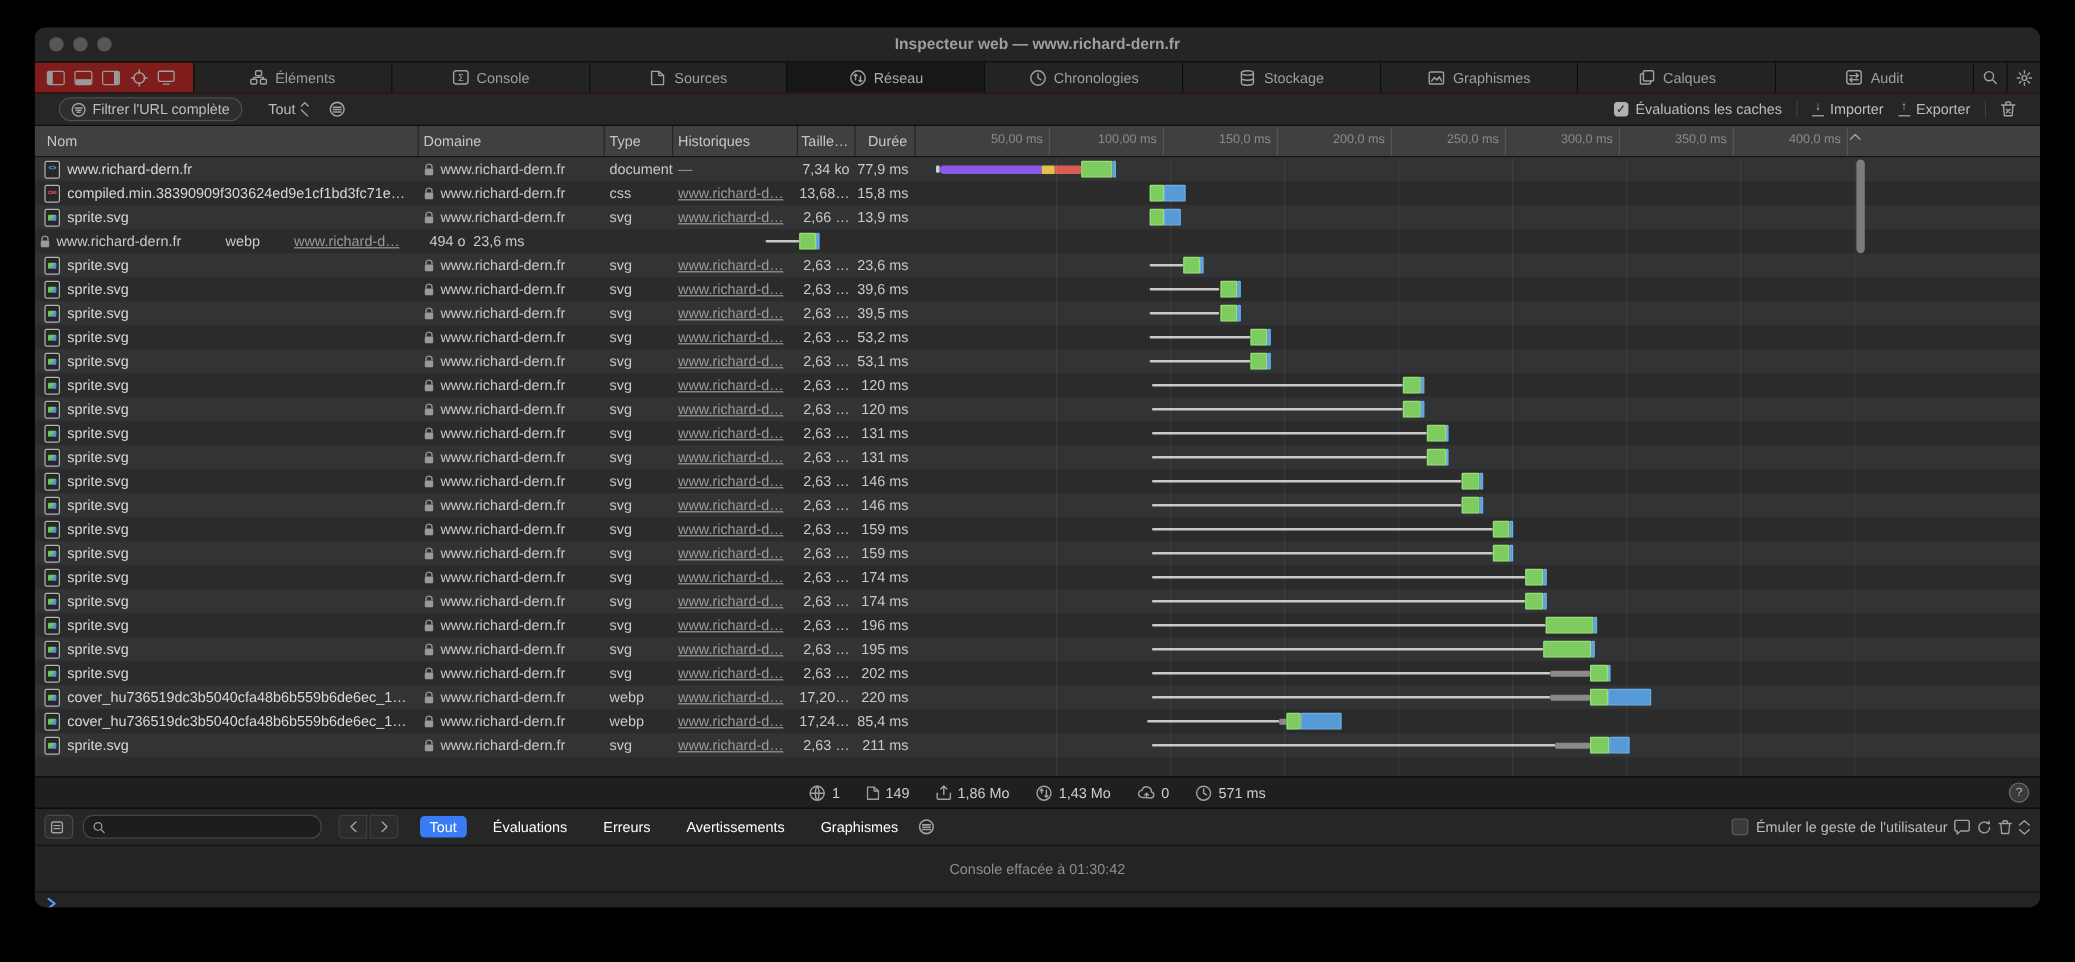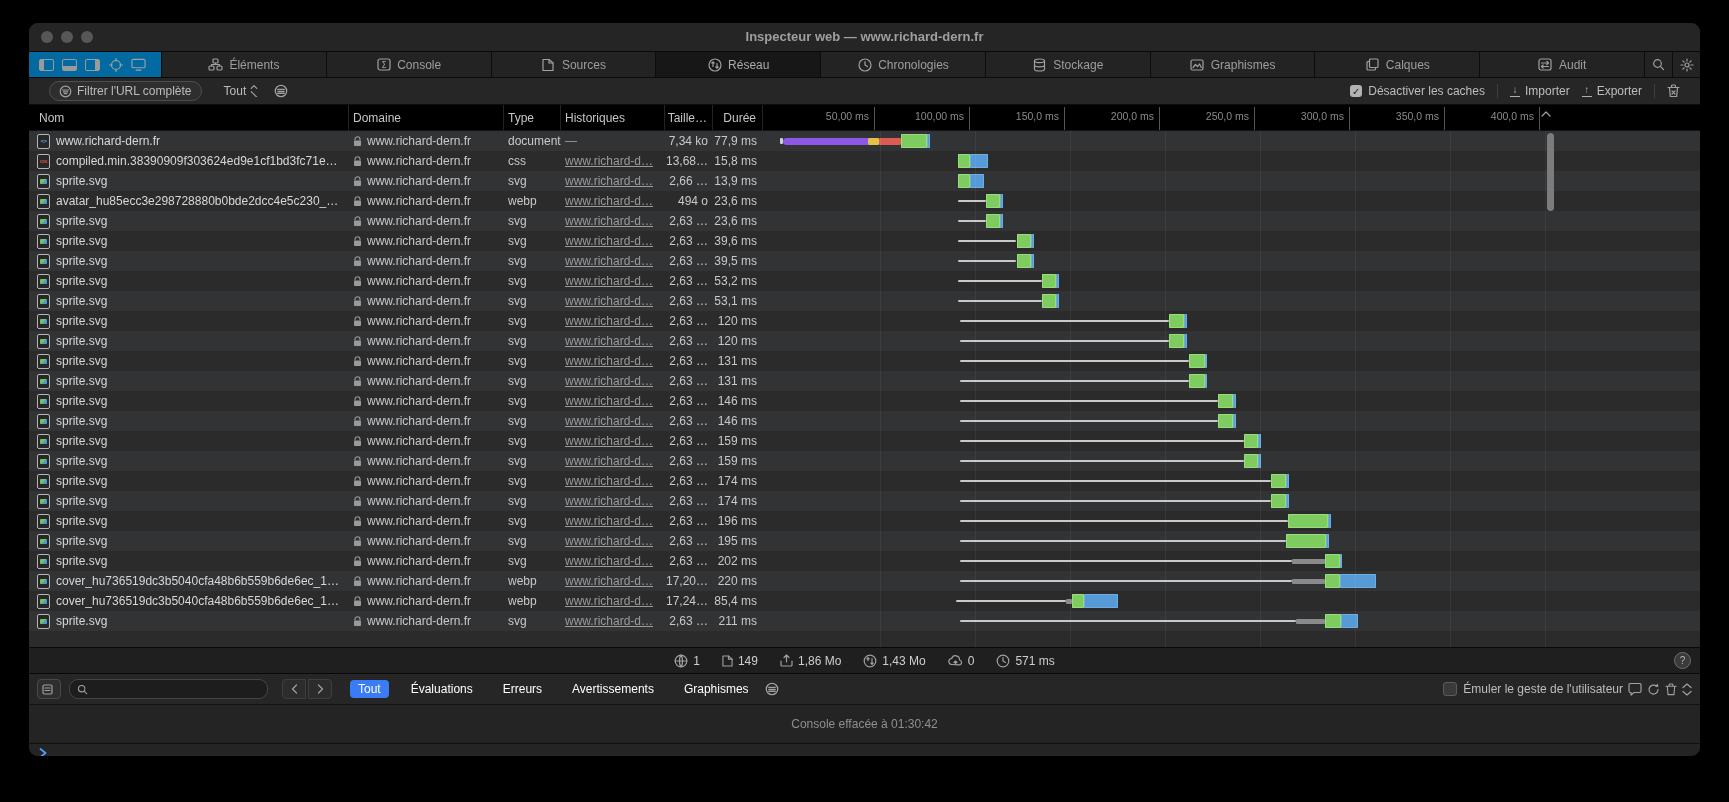--- a/index.html
+++ b/index.html
@@ -5,21 +5,21 @@
   html,body{margin:0;padding:0;background:#000;width:1729px;height:802px;overflow:hidden;
     font-family:"Liberation Sans","DejaVu Sans",sans-serif;-webkit-font-smoothing:antialiased;}
   .window{position:absolute;left:28px;top:22px;width:1673px;height:735px;background:#262626;
     border-radius:10px;overflow:hidden;border:1px solid #000;box-sizing:border-box;}
   
   .titlebar{height:28px;background:#252525;position:relative;border-bottom:1px solid #0a0a0a;}
   .dots{position:absolute;left:12px;top:8px;display:flex;gap:8px;}
   .dot{width:12px;height:12px;border-radius:50%;background:#575757;}
   .wtitle{position:absolute;left:0;right:0;top:6px;text-align:center;font-size:13px;font-weight:bold;color:#9f9f9f;}
   
-  .tabbar{height:25px;background:#0369a1;display:flex;align-items:stretch;border-bottom:1px solid #0a0a0a;}
+  .tabbar{height:25px;background:#7f1d1d;display:flex;align-items:stretch;border-bottom:1px solid #0a0a0a;}
   .navicons{width:122px;display:flex;align-items:center;gap:8px;padding-left:10px;flex:none;}
   .pane{width:13px;height:10px;border:1px solid #9a9a9a;border-radius:2px;position:relative;}
   .pane i{position:absolute;background:#9a9a9a;display:block;}
   .pane.left i{left:0;top:0;bottom:0;width:4px;}
   .pane.bottom i{left:0;right:0;bottom:0;height:4px;}
   .pane.right i{right:0;top:0;bottom:0;width:4px;}
   .tab{flex:1;display:flex;align-items:center;justify-content:center;gap:6px;color:#9e9e9e;font-size:12px;
     border-left:1px solid #0c0c0c;background:#232323;cursor:default;}
   .tab.sel{background:#171717;color:#ababab;}
   .tabicon{display:inline-flex;width:15px;height:15px;align-items:center;justify-content:center;}
@@ -28,21 +28,21 @@
   .nettoolbar{height:26px;background:#262626;display:flex;align-items:center;padding:0 20px;border-bottom:1px solid #0d0d0d;font-size:12px;color:#bdbdbd;}
   .filterbtn{display:flex;align-items:center;gap:5px;border:1px solid #4e4e4e;border-radius:10px;height:18px;padding:0 9px;background:#2e2e2e;}
   .toutsel{display:flex;align-items:center;gap:4px;margin-left:22px;}
   .ic-filter{display:inline-flex;}
   .rightgrp{margin-left:auto;display:flex;align-items:center;gap:12px;}
   .chk{width:12px;height:12px;border-radius:3px;background:#b2b2b2;display:inline-flex;align-items:center;justify-content:center;color:#1c1c1c;font-size:10px;font-weight:bold;}
   .chk.empty{background:#3a3a3a;border:1px solid #5b5b5b;}
   .vsep{width:1px;height:14px;background:#3e3e3e;}
   .arrline{position:relative;display:inline-block;width:10px;text-align:center;color:#b0b0b0;border-bottom:1.5px solid #b0b0b0;line-height:10px;font-size:10px;padding-bottom:1px;}
   
-  .tablehead{height:25px;background:#000000;display:flex;align-items:stretch;border-bottom:1px solid #141414;
+  .tablehead{height:25px;background:#404040;display:flex;align-items:stretch;border-bottom:1px solid #141414;
     font-size:12px;color:#c6c6c6;position:relative;}
   .hc{display:flex;align-items:center;padding-left:4px;border-right:1px solid #242424;box-sizing:border-box;}
   .w-name{width:320px;padding-left:10px;}
   .w-dom{width:155px;}
   .w-type{width:57px;}
   .w-init{width:104px;}
   .w-size{width:48px;justify-content:flex-end;padding-right:5px;text-align:right;}
   .w-dur{width:50px;justify-content:flex-end;padding-right:6px;}
   .ruler{flex:1;position:relative;overflow:hidden;}
   .tick-label{position:absolute;top:5px;font-size:10.5px;color:#8a8a8a;transform:translateX(-100%);}
@@ -263,21 +263,21 @@
     </div>
     <span class="ic-filter" style="margin-left:16px;">
       <svg width="14" height="14" viewBox="0 0 13 13">
           <circle class="sg" cx="6.5" cy="6.5" r="5.3"></circle>
           <path class="sg" d="M3.5 5h6M3.5 6.8h6M3.5 8.6h6"></path>
         </svg>
     </span>
     <div class="rightgrp">
       <label style="display:flex;align-items:center;gap:6px;">
         <span class="chk">✓</span>
-        <span>Désactiver les caches</span>
+        <span>Évaluations les caches</span>
       </label>
       <span class="vsep"></span>
       <span style="display:flex;align-items:center;gap:5px;">
         <span class="arrline">↓</span>
         <span>Importer</span>
       </span>
       <span style="display:flex;align-items:center;gap:5px;">
         <span class="arrline">↑</span>
         <span>Exporter</span>
       </span>
@@ -397,26 +397,20 @@
           <span class="lnk">www.richard-d…</span>
         </div>
         <div class="cell c-size">2,66 …</div>
         <div class="cell c-dur">13,9 ms</div>
         <div class="cell c-wf">
           <div class="bar b-green" style="left: 194.6px; width: 12.35px;"></div>
           <div class="bar b-blue" style="left: 206.95px; width: 14.25px;"></div>
         </div>
       </div>
       <div class="row">
-        <div class="cell c-name">
-          <span class="fic">
-            <span class="im"></span>
-          </span>
-          <span class="nm">avatar_hu85ecc3e298728880b0bde2dcc4e5c230_…</span>
-        </div>
         <div class="cell c-dom">
           <svg width="9" height="11" viewBox="0 0 9 11">
             <path d="M2 4.5V3.2a2.5 2.5 0 0 1 5 0v1.3" fill="none" stroke="#9a9a9a" stroke-width="1.1"></path>
             <rect x="1" y="4.5" width="7" height="5.5" rx="1" fill="#9a9a9a"></rect>
           </svg>
           <span>www.richard-dern.fr</span>
         </div>
         <div class="cell c-type">webp</div>
         <div class="cell c-init">
           <span class="lnk">www.richard-d…</span>

